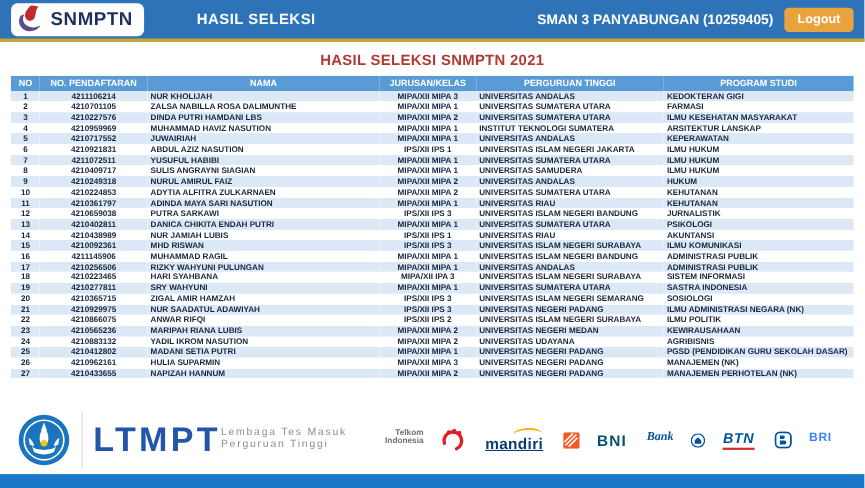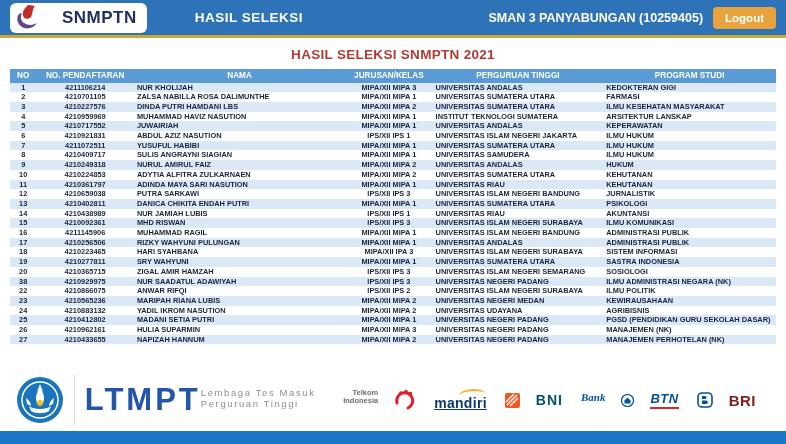--- a/index.html
+++ b/index.html
@@ -8,21 +8,21 @@
     background:#ffffff;font-family:"Liberation Sans",sans-serif;
     -webkit-font-smoothing:antialiased;
   }
   
   .appbar{
     height:38px;background:#2e73b8;border-bottom:3px solid #c8a832;
     display:flex;align-items:center;padding:0 10px;box-sizing:border-box;
   }
   .brand-box{
     background:#ffffff;border-radius:6px;height:30px;display:flex;
-    align-items:center;gap:21px;padding:0 10px 0 4px;
+    align-items:center;gap:5px;padding:0 10px 0 4px;
   }
   .brand-text{font-size:17px;font-weight:bold;color:#1d2f5e;letter-spacing:.5px;}
   .appbar-title{color:#ffffff;font-weight:bold;font-size:13.5px;margin-left:48px;letter-spacing:.5px;}
   .appbar-right{margin-left:auto;display:flex;align-items:center;gap:10px;}
   .school-name{color:#ffffff;font-weight:bold;font-size:12.5px;}
   .logout-btn{
     background:#e8a33c;color:#ffffff;font-weight:bold;font-size:11.5px;
     border:none;border-radius:4px;padding:5px 12px;cursor:pointer;
     font-family:"Liberation Sans",sans-serif;
   }
@@ -64,21 +64,21 @@
   .telkom-text{font-size:7.5px;line-height:8px;color:#6d6e71;text-align:right;font-weight:bold;}
   .mandiri-wrap{position:relative;padding-top:6px;}
   .mandiri-text{font-size:14px;font-weight:bold;color:#0b3a73;letter-spacing:.3px;text-decoration:underline;}
   .mandiri-wave{position:absolute;top:0;right:2px;width:26px;height:5px;
     border-top:2.5px solid #f7b518;border-radius:60%/100% 100% 0 0;transform:rotate(-4deg);}
   .bni-text{font-size:14px;font-weight:bold;color:#005170;letter-spacing:1px;}
   .btn-bank{font-size:11px;font-weight:bold;font-style:italic;color:#00529c;
     font-family:"Liberation Serif",serif;}
   .btn-text{font-size:13px;font-weight:bold;font-style:italic;color:#00529c;
     border-bottom:2px solid #d02b27;padding-bottom:1px;letter-spacing:.5px;}
-  .bri-text{font-size:15px;font-weight:bold;color:#7f1d1d;letter-spacing:.5px;}
+  .bri-text{font-size:11px;font-weight:bold;color:#3b82f6;letter-spacing:.5px;}
   .bottombar{position:absolute;left:0;right:0;bottom:0;height:13px;background:#1b78c8;}
   .icon{display:inline-flex;align-items:center;justify-content:center;}
 </style>
 </head>
 <body>
 
 <div class="appbar">
   <div class="brand-box">
     <span class="icon">
       <svg width="27" height="27" viewBox="0 0 27 27">
@@ -273,21 +273,21 @@
         </tr>
         <tr>
           <td class="c-center">20</td>
           <td class="c-center">4210365715</td>
           <td class="c-left">ZIGAL AMIR HAMZAH</td>
           <td class="c-center">IPS/XII IPS 3</td>
           <td class="c-left">UNIVERSITAS ISLAM NEGERI SEMARANG</td>
           <td class="c-left">SOSIOLOGI</td>
         </tr>
         <tr>
-          <td class="c-center">38</td>
+          <td class="c-center">21</td>
           <td class="c-center">4210929975</td>
           <td class="c-left">NUR SAADATUL ADAWIYAH</td>
           <td class="c-center">IPS/XII IPS 3</td>
           <td class="c-left">UNIVERSITAS NEGERI PADANG</td>
           <td class="c-left">ILMU ADMINISTRASI NEGARA (NK)</td>
         </tr>
         <tr>
           <td class="c-center">22</td>
           <td class="c-center">4210866075</td>
           <td class="c-left">ANWAR RIFQI</td>

